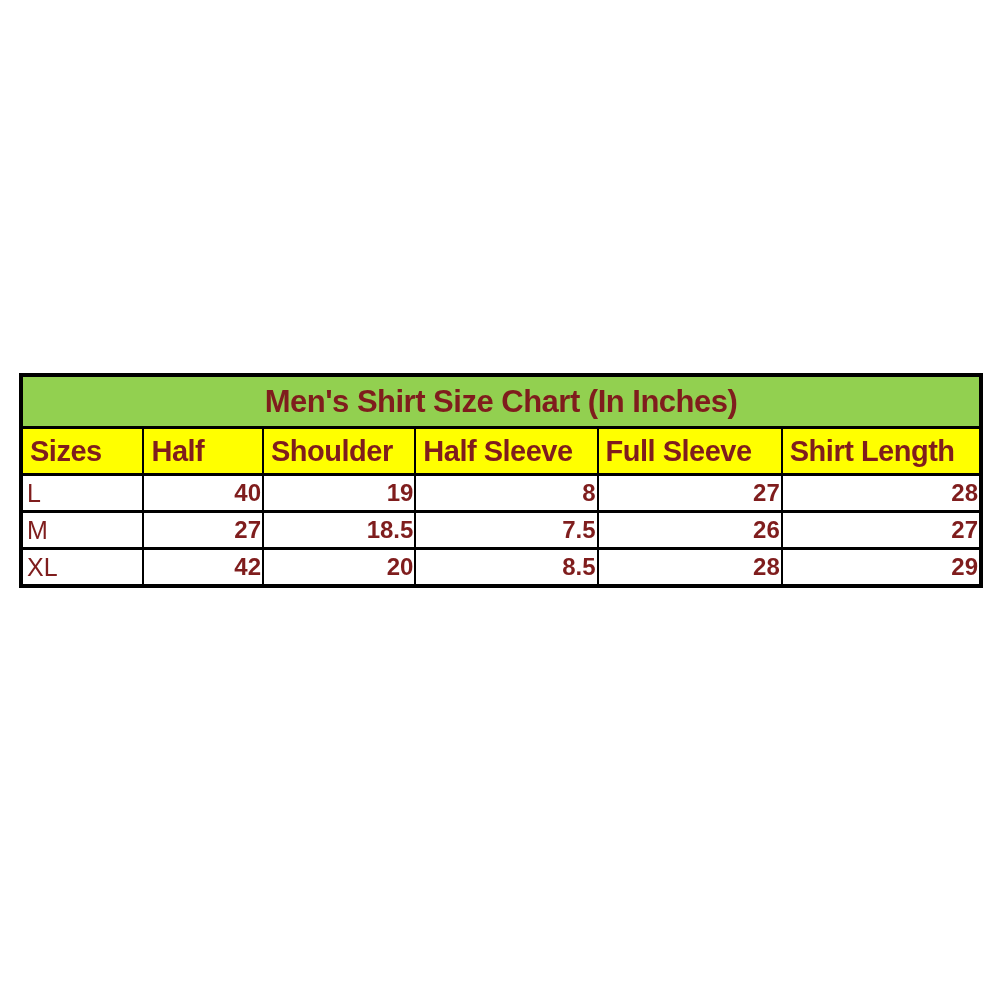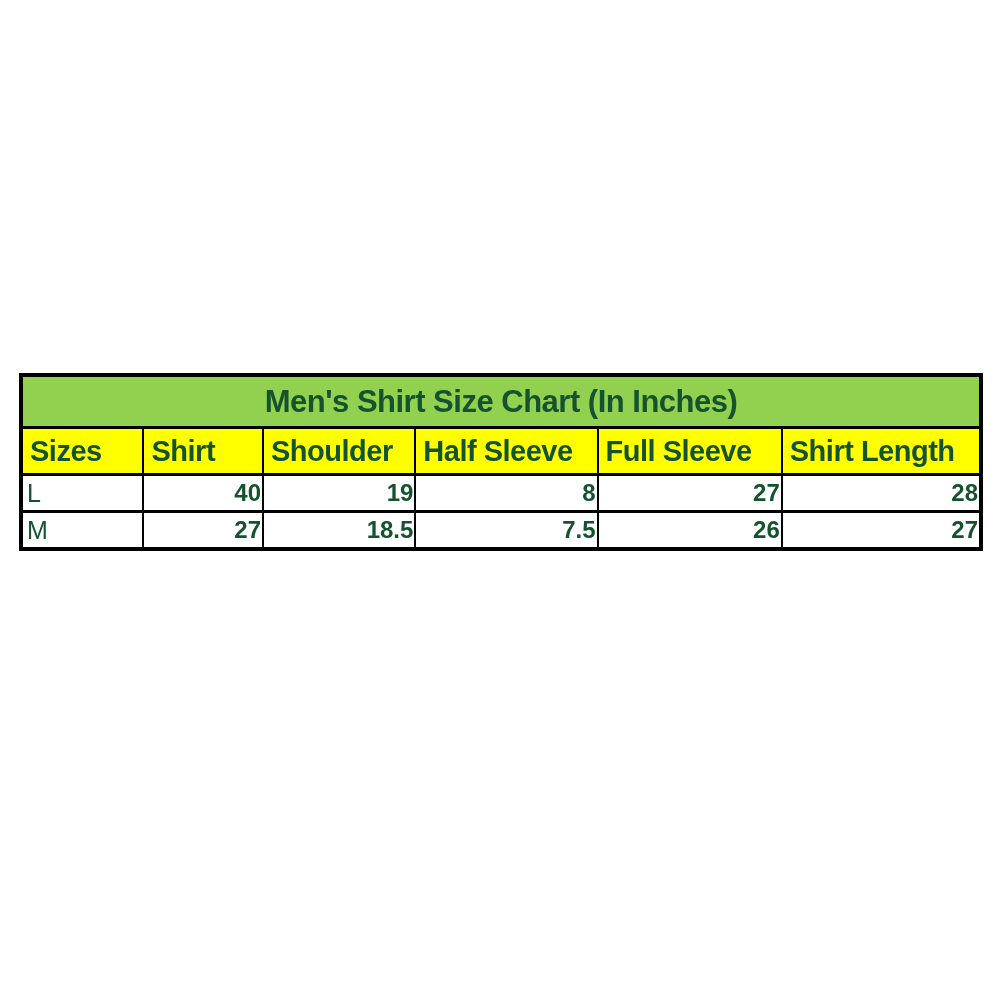--- a/index.html
+++ b/index.html
@@ -18,21 +18,21 @@
     background: #ffffff;
   }
   .size-table {
     position: absolute;
     left: 19px;
     top: 373px;
     width: 964px;
     border-collapse: collapse;
     table-layout: fixed;
     border: 4px solid #000000;
-    color: #14532d;
+    color: #7f1d1d;
   }
   .size-table td, .size-table th {
     border: 2px solid #000000;
     border-top-width: 3px;
     border-bottom-width: 3px;
     overflow: hidden;
     white-space: nowrap;
   }
   tr.title-row td {
     height: 47px;
@@ -79,21 +79,21 @@
       <col style="width:20.75%">
     </colgroup>
 
     <tbody>
         <tr class="title-row">
       <td colspan="6">Men's Shirt Size Chart (In Inches)</td>
     </tr>
 
     <tr class="header-row">
       <th>Sizes</th>
-      <th>Shirt</th>
+      <th>Half</th>
       <th>Shoulder</th>
       <th>Half Sleeve</th>
       <th>Full Sleeve</th>
       <th>Shirt Length</th>
     </tr>
 
     <tr class="data-row">
       <td class="size-cell">L</td>
       <td>40</td>
       <td>19</td>
@@ -104,16 +104,24 @@
 
     <tr class="data-row">
       <td class="size-cell">M</td>
       <td>27</td>
       <td>18.5</td>
       <td>7.5</td>
       <td>26</td>
       <td>27</td>
     </tr>
 
+    <tr class="data-row">
+      <td class="size-cell">XL</td>
+      <td>42</td>
+      <td>20</td>
+      <td>8.5</td>
+      <td>28</td>
+      <td>29</td>
+    </tr>
 
   </tbody>
     </table>
 </div>
 
 </body></html>

